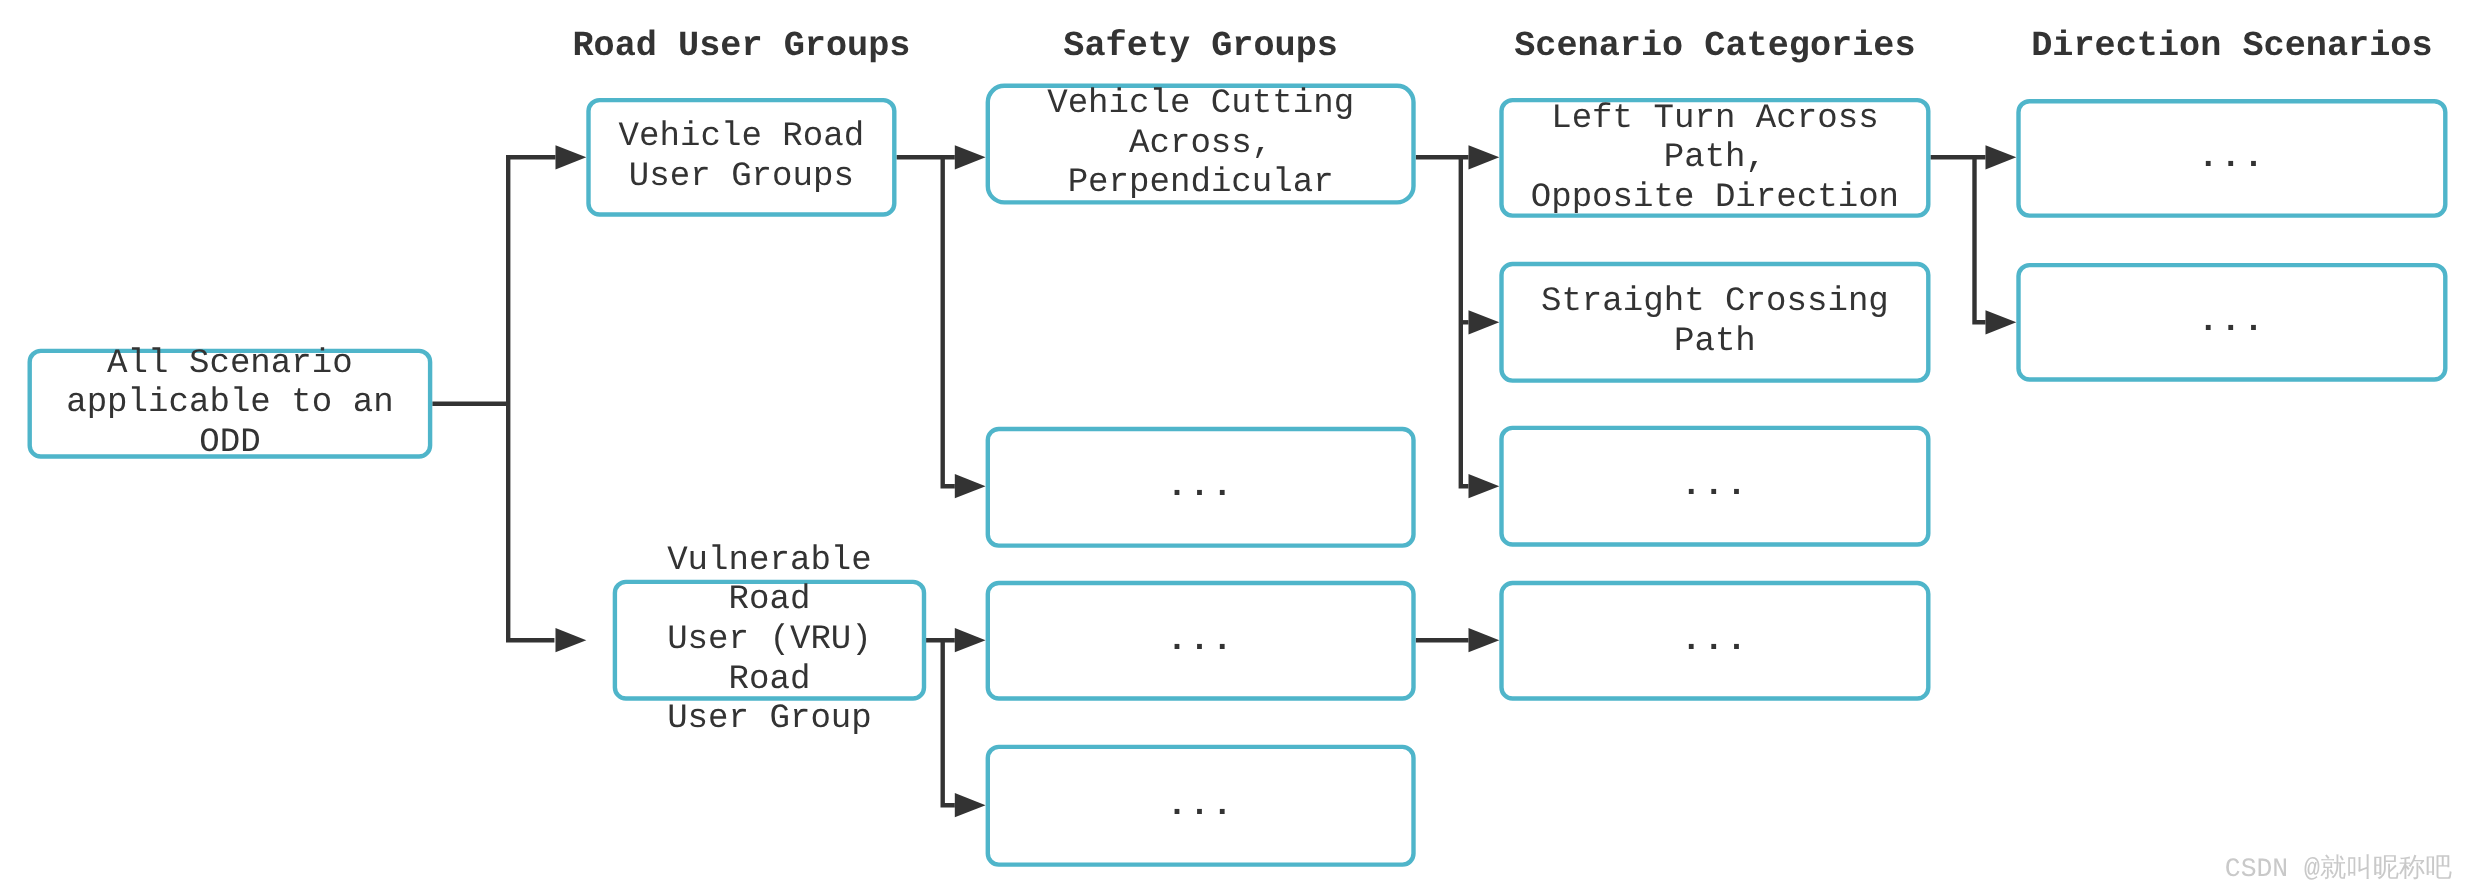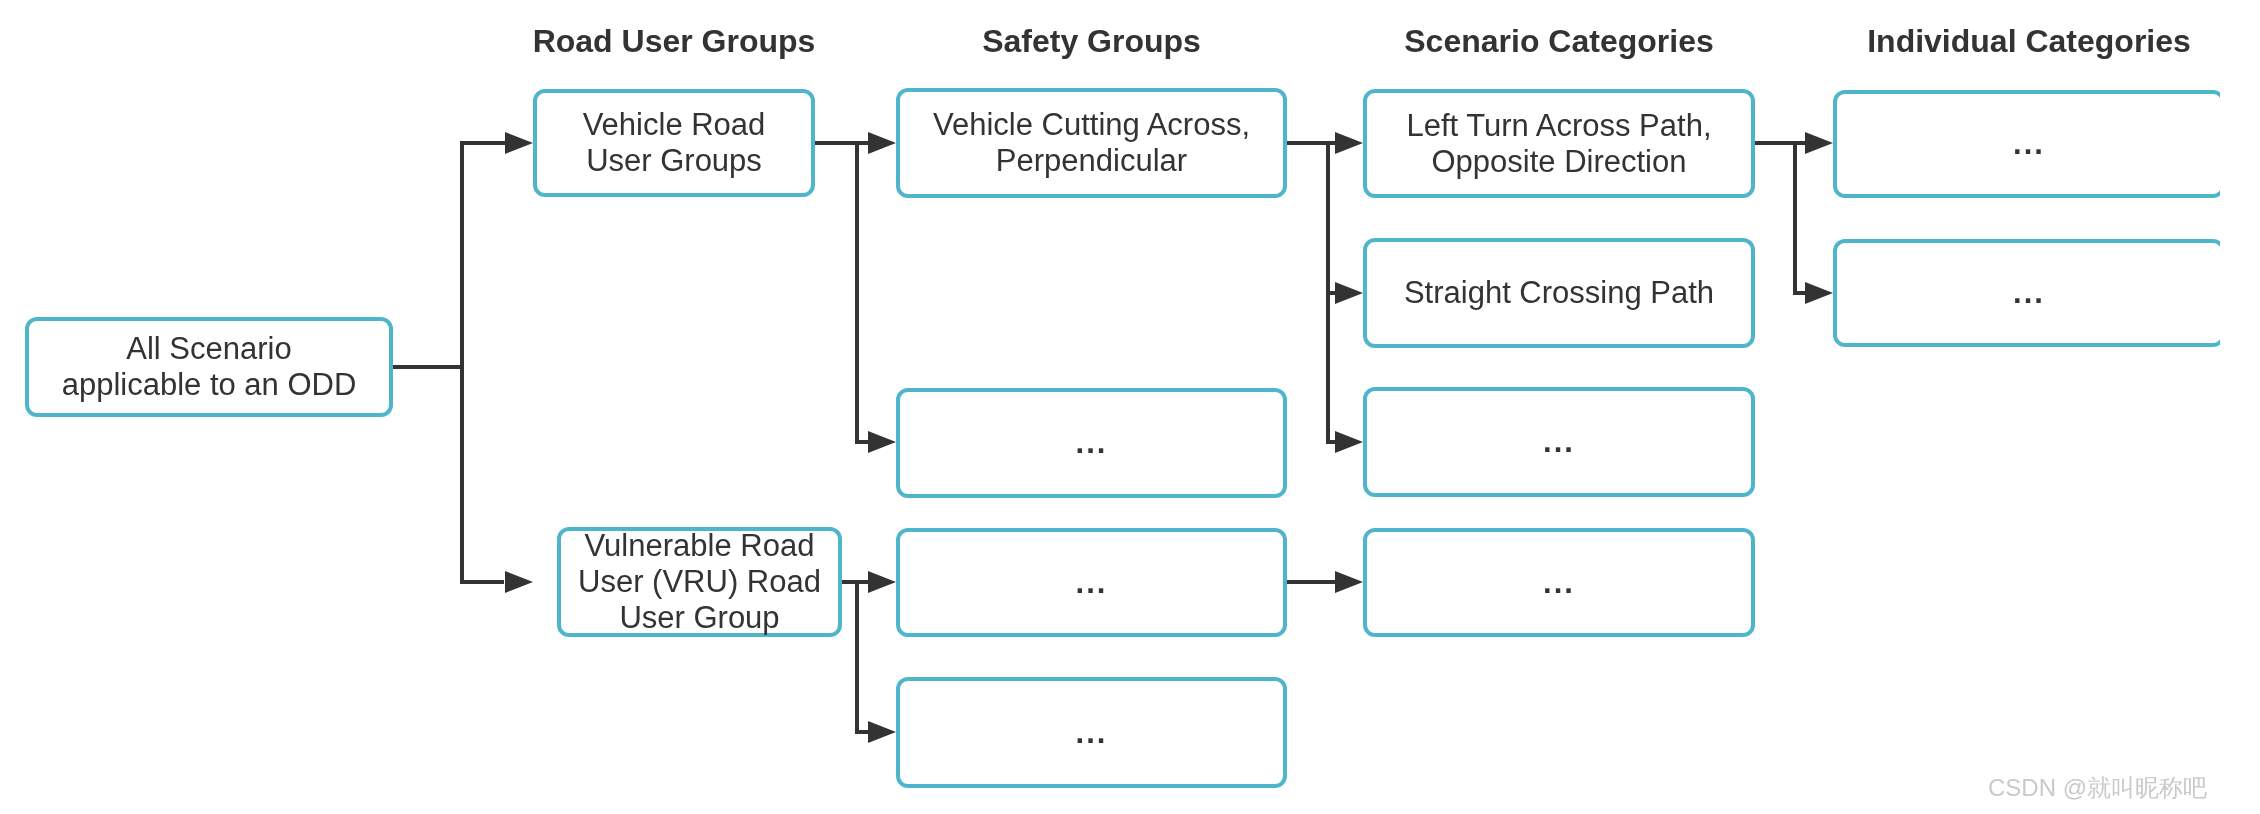--- a/index.html
+++ b/index.html
@@ -5,22 +5,23 @@
   html, body {
     margin: 0;
     padding: 0;
     background: #ffffff;
   }
   .canvas {
     position: relative;
     width: 2220px;
     height: 814px;
     background: #ffffff;
-    font-family: Liberation Sans, sans-serif;
+    font-family: Liberation Mono, monospace;
     overflow: hidden;
+    padding-left: 22px;
   }
   .connectors {
     position: absolute;
     left: 0;
     top: 0;
     pointer-events: none;
   }
   .col-header {
     position: absolute;
     top: 22px;
@@ -94,32 +95,32 @@
       <path d="M1363 442 L1335 431 L1335 453 Z"></path>
       <path d="M1363 582 L1335 571 L1335 593 Z"></path>
       <path d="M1833 143 L1805 132 L1805 154 Z"></path>
       <path d="M1833 293 L1805 282 L1805 304 Z"></path>
     </g>
   </svg>
 
   <div class="col-header" style="left:533px;width:282px;">Road User Groups</div>
   <div class="col-header" style="left:1363px;width:392px;">Scenario Categories</div>
   <div class="col-header" style="left:896px;width:391px;">Safety Groups</div>
-  <div class="col-header" style="left:1833px;width:392px;">Individual Categories</div>
+  <div class="col-header" style="left:1833px;width:392px;">Direction Scenarios</div>
 
   <div class="node" style="left:25px;top:317px;width:368px;height:100px;text-align:center;">All Scenario
 applicable to an ODD</div>
 
   <div class="node" style="left:533px;top:89px;width:282px;height:108px;">Vehicle Road
 User Groups</div>
   <div class="node" style="left:533px;top:527px;width:285px;height:110px;margin-left:24px;">Vulnerable Road
 User (VRU) Road
 User Group</div>
 
-  <div class="node" style="left:896px;top:88px;width:391px;height:110px;">Vehicle Cutting Across,
+  <div class="node" style="left:896px;top:76px;width:391px;height:110px;border-radius:17px;">Vehicle Cutting Across,
 Perpendicular</div>
   <div class="node dots" style="left:896px;top:388px;width:391px;height:110px;">...</div>
   <div class="node dots" style="left:896px;top:528px;width:391px;height:109px;">...</div>
   <div class="node dots" style="left:896px;top:677px;width:391px;height:111px;">...</div>
 
   <div class="node" style="left:1363px;top:89px;width:392px;height:109px;">Left Turn Across Path,
 Opposite Direction</div>
   <div class="node" style="left:1363px;top:238px;width:392px;height:110px;">Straight Crossing Path</div>
   <div class="node dots" style="left:1363px;top:387px;width:392px;height:110px;">...</div>
   <div class="node dots" style="left:1363px;top:528px;width:392px;height:109px;">...</div>

